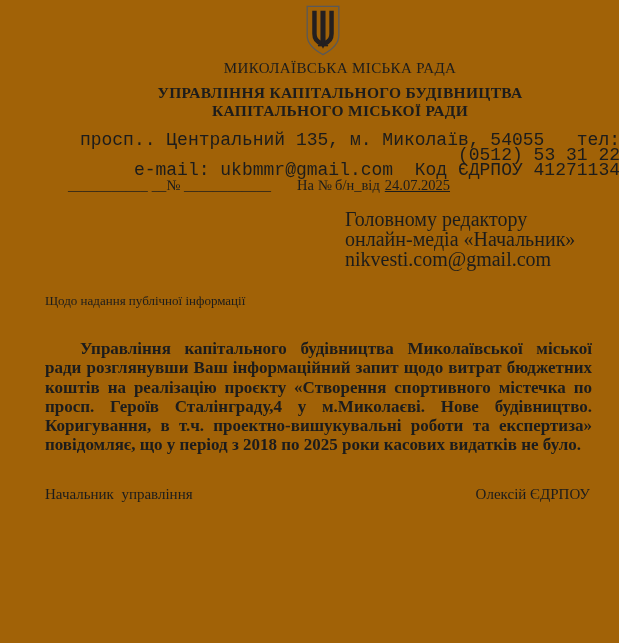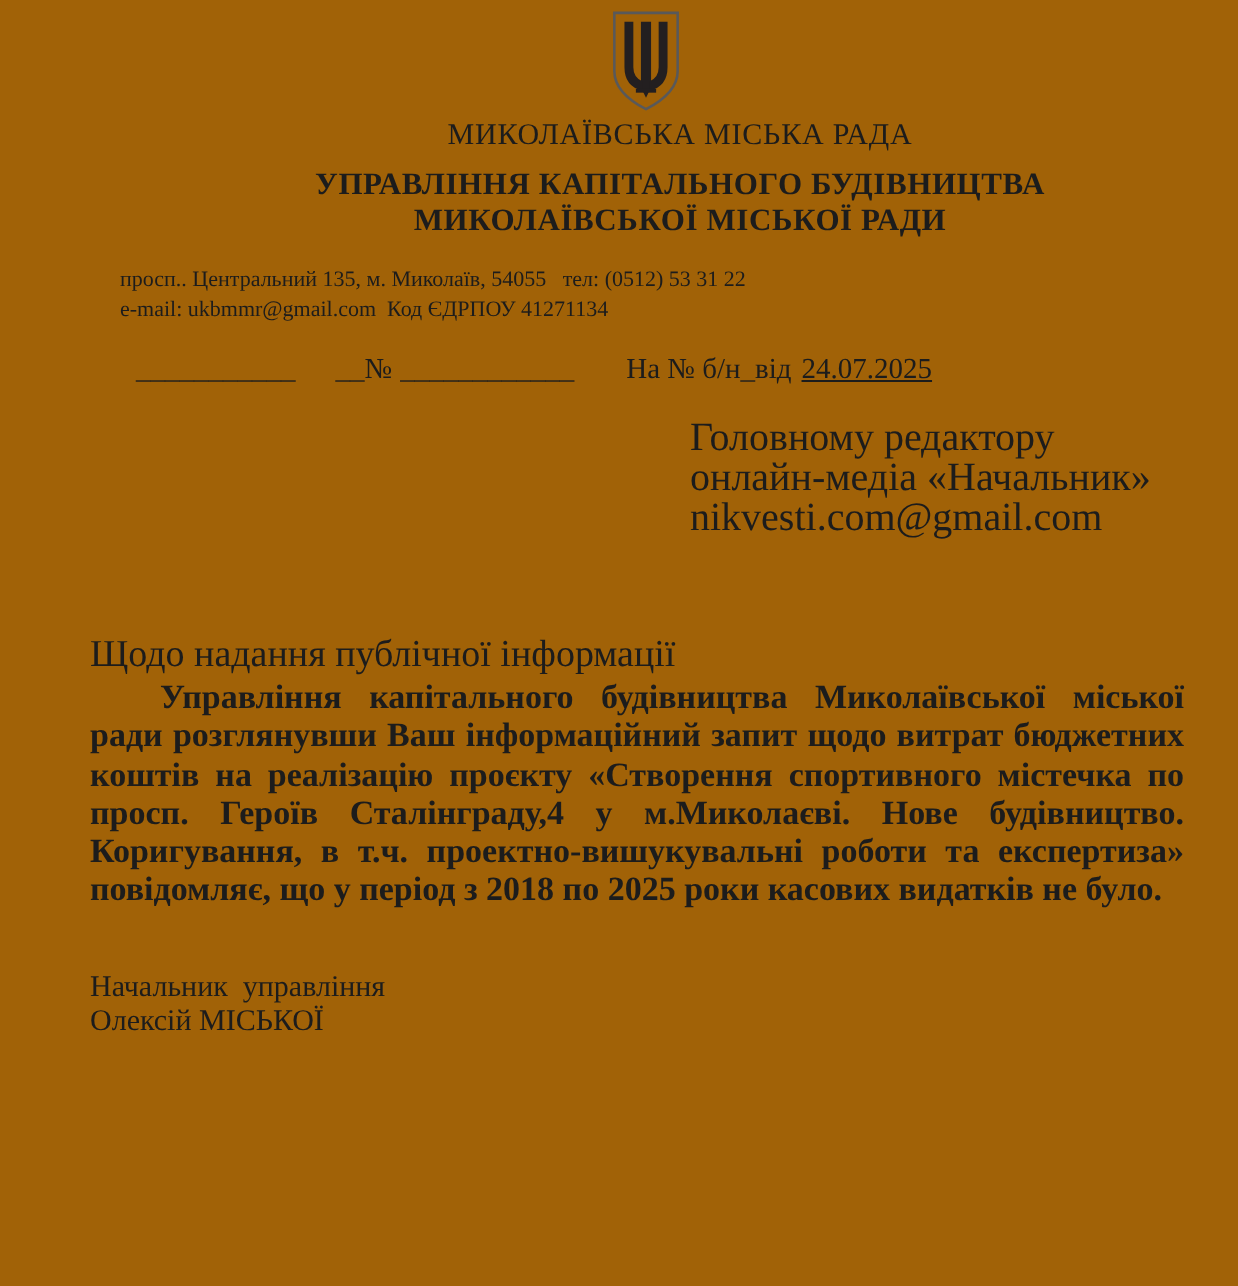--- a/index.html
+++ b/index.html
@@ -43,51 +43,51 @@
     font-size: 15.5px;
     line-height: 17.5px;
     letter-spacing: 0.3px;
   }
 
   .contact {
     position: absolute;
     top: 133px;
     left: 60px;
     width: 560px;
-    text-align: left;
-    font-size: 11px;
+    text-align: right;
+    font-size: 18px;
     line-height: 15px;
+    font-family: Liberation Mono, monospace;
   }
 
   .refline {
     position: absolute;
     top: 177px;
     left: 68px;
     font-size: 14.5px;
     white-space: nowrap;
   }
-  .refline .gap1 { margin-left: 20px; }
+  .refline .gap1 { margin-left: 4px; }
   .refline .gap2 { margin-left: 4px; margin-top: 20px; }
   .refline .gap3 { margin-left: 26px; }
   .refline .date-underline { margin-left: 5px; text-decoration: underline; }
 
   .addressee {
     position: absolute;
     top: 210px;
     left: 345px;
     font-size: 20px;
     line-height: 19.8px;
   }
 
   .subject {
     position: absolute;
     top: 293px;
     left: 45px;
-    font-size: 19px;
-    margin-top: 24px;
+    font-size: 13px;
   }
 
   .body-par {
     position: absolute;
     top: 339px;
     left: 45px;
     width: 547px;
     margin: 0;
     font-size: 17px;
     line-height: 19.3px;
@@ -97,21 +97,20 @@
   }
 
   .signature {
     position: absolute;
     top: 486px;
     left: 45px;
     width: 545px;
     display: flex;
     justify-content: space-between;
     font-size: 15px;
-    flex-direction: column;
   }
 </style>
 </head>
 <body>
 
 <div class="letter">
 
   <div class="emblem">
     <svg viewBox="0 0 120 168" xmlns="http://www.w3.org/2000/svg">
       <path d="M10 8 H110 V100 Q110 134 60 160 Q10 134 10 100 Z" fill="none" stroke="#58595b" stroke-width="4"></path>
@@ -121,21 +120,21 @@
         <path d="M94 22 h-14 v72 q0 16 -14 22 v15 q28 -7 28 -37 Z"></path>
         <path d="M44 128 h32 v6 h-32 Z"></path>
       </g>
     </svg>
   </div>
 
   <div class="council">МИКОЛАЇВСЬКА МІСЬКА РАДА</div>
 
   <div class="dept">
     <div>УПРАВЛІННЯ КАПІТАЛЬНОГО БУДІВНИЦТВА</div>
-    <div>МИКОЛАЇВСЬКОЇ МІСЬКОЇ РАДИ</div>
+    <div>КАПІТАЛЬНОГО МІСЬКОЇ РАДИ</div>
   </div>
 
   <div class="contact">
     <div class="pre">просп.. Центральний 135, м. Миколаїв, 54055   тел: (0512) 53 31 22</div>
     <div class="pre">e-mail: ukbmmr@gmail.com  Код ЄДРПОУ 41271134</div>
   </div>
 
   <div class="refline">
     <span>___________</span><span class="gap1">__№</span><span class="gap2">____________</span><span class="gap3">На № б/н_від</span><span class="date-underline">24.07.2025</span>
   </div>
@@ -145,16 +144,16 @@
     <div>онлайн-медіа «Начальник»</div>
     <div>nikvesti.com@gmail.com</div>
   </div>
 
   <div class="subject">Щодо надання публічної інформації</div>
 
   <p class="body-par">Управління капітального будівництва Миколаївської міської ради розглянувши Ваш інформаційний запит щодо витрат бюджетних коштів на реалізацію проєкту «Створення спортивного містечка по просп. Героїв Сталінграду,4 у м.Миколаєві. Нове будівництво. Коригування, в т.ч. проектно-вишукувальні роботи та експертиза» повідомляє, що у період з 2018 по 2025 роки касових видатків не було.</p>
 
   <div class="signature">
     <span class="pre">Начальник  управління</span>
-    <span>Олексій МІСЬКОЇ</span>
+    <span>Олексій ЄДРПОУ</span>
   </div>
 
 </div>
 
 </body></html>

